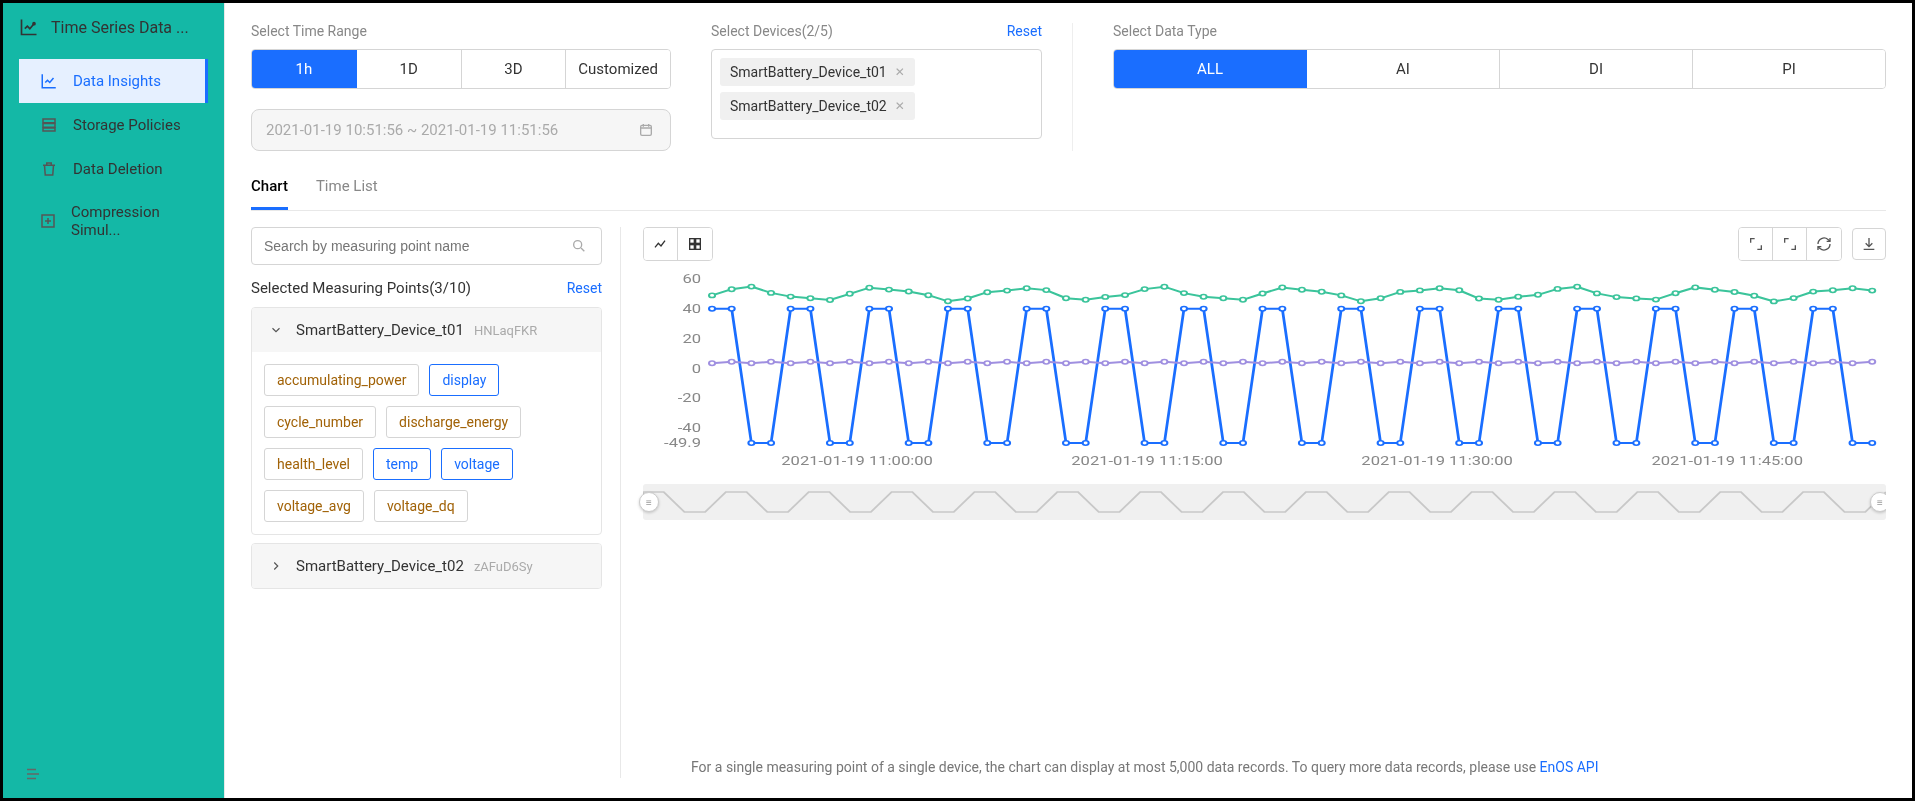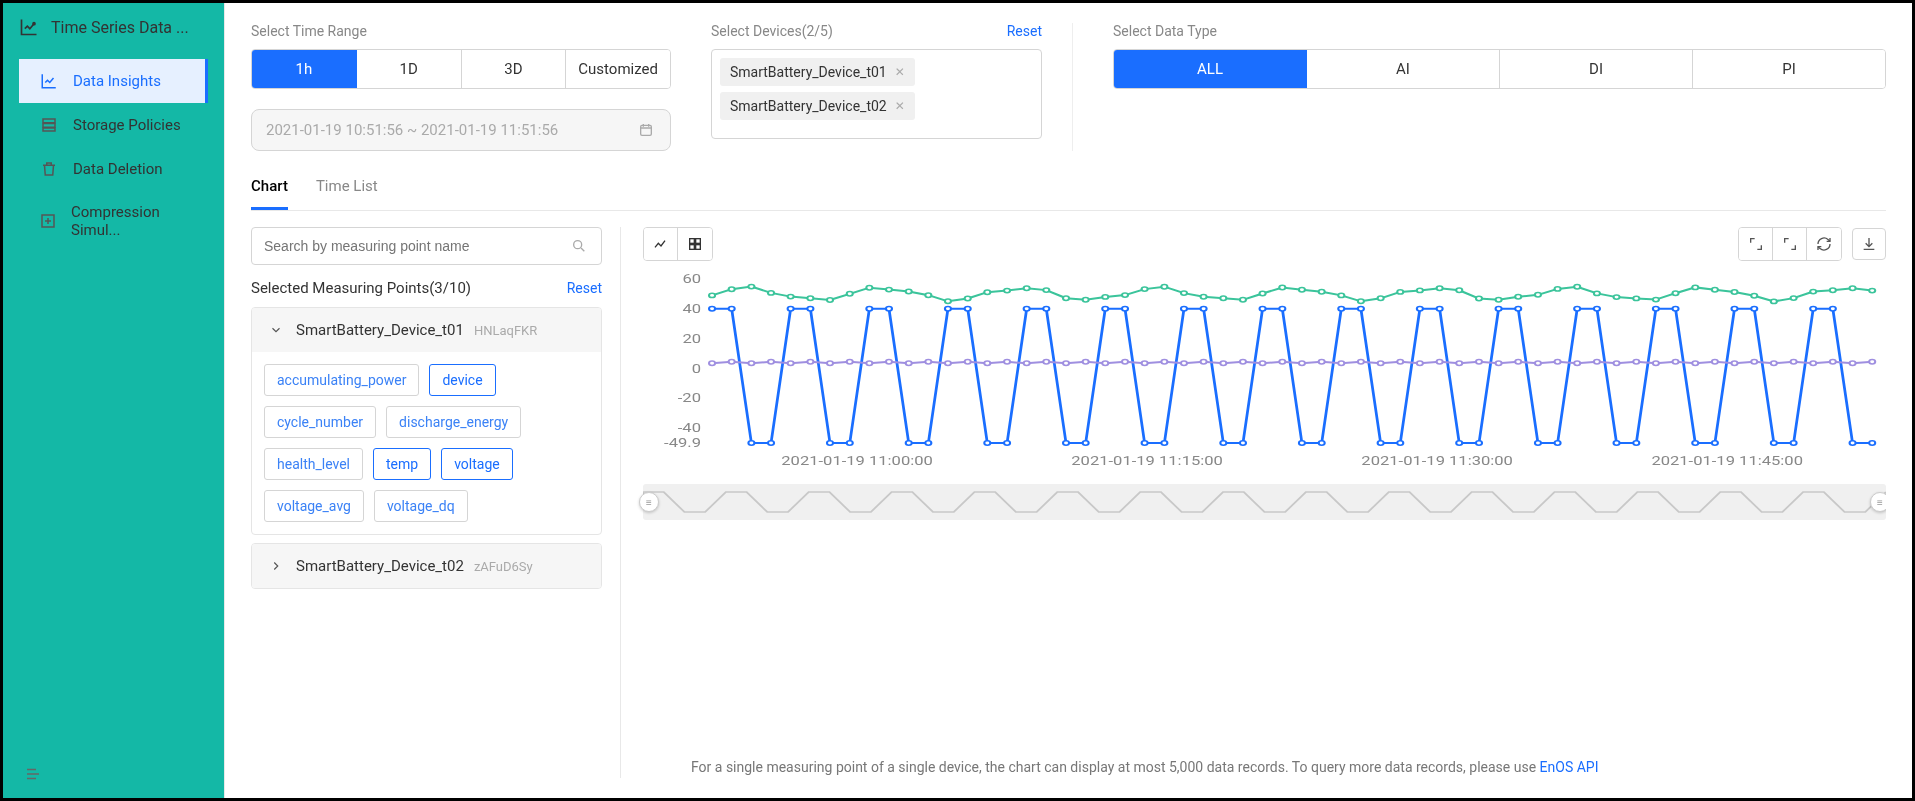--- a/index.html
+++ b/index.html
@@ -32,21 +32,21 @@
 .tab.active { color: #000; border-bottom: 3px solid #1a6eff; font-weight: 500; }
 .content { display: flex; gap: 22px; flex: 1; overflow: hidden; }
 .left-panel { width: 370px; display: flex; flex-direction: column; border-right: 1px solid #e8e8e8; padding-right: 18px; }
 .search-box { border: 1px solid #d5d5d5; border-radius: 4px; padding: 8px 12px; display: flex; align-items: center; gap: 8px; color: #aaa; margin-bottom: 14px; }
 .search-box input { border: none; outline: none; flex: 1; font-size: 14px; background: transparent; }
 .sel-header { display: flex; justify-content: space-between; align-items: center; margin-bottom: 10px; font-size: 15px; }
 .device-group { border: 1px solid #e5e5e5; border-radius: 4px; margin-bottom: 8px; overflow: hidden; }
 .device-head { display: flex; align-items: center; gap: 10px; padding: 12px 14px; background: #f6f6f6; cursor: pointer; font-size: 15px; }
 .device-head .sub { color: #aaa; font-size: 13px; }
 .tags { padding: 12px; display: flex; flex-wrap: wrap; gap: 10px; }
-.tag { border: 1px solid #d5d5d5; border-radius: 3px; padding: 7px 12px; cursor: pointer; font-size: 14px; color: #3b82f6; background: #fff; }
+.tag { border: 1px solid #d5d5d5; border-radius: 3px; padding: 7px 12px; cursor: pointer; font-size: 14px; color: #a16207; background: #fff; }
 .tag.sel { border-color: #1a6eff; color: #1a6eff; }
 .chart-area { flex: 1; display: flex; flex-direction: column; }
 .chart-toolbar { display: flex; justify-content: space-between; align-items: center; margin-bottom: 10px; }
 .tool-group { display: flex; gap: 0; border: 1px solid #d5d5d5; border-radius: 4px; overflow: hidden; }
 .tool-btn { width: 34px; height: 32px; display: flex; align-items: center; justify-content: center; cursor: pointer; border-right: 1px solid #d5d5d5; color: #666; background: #fff; }
 .tool-btn:last-child { border-right: none; }
 .tool-btn.solo { border: 1px solid #d5d5d5; border-radius: 4px; margin-left: 10px; }
 .right-tools { display: flex; align-items: center; }
 .chart-box { flex: 1; position: relative; }
 .chart-svg { width: 100%; height: 200px; }
@@ -195,21 +195,21 @@
               <span class="icon">
                 <svg viewBox="0 0 24 24" width="14" height="14" fill="none" stroke="#555" stroke-width="2">
                   <path d="M6 9l6 6 6-6"></path>
                 </svg>
               </span>
               <span>SmartBattery_Device_t01</span>
               <span class="sub">HNLaqFKR</span>
             </div>
             <div class="tags">
               <div class="tag">accumulating_power</div>
-              <div class="tag sel">device</div>
+              <div class="tag sel">display</div>
               <div class="tag">cycle_number</div>
               <div class="tag">discharge_energy</div>
               <div class="tag">health_level</div>
               <div class="tag sel">temp</div>
               <div class="tag sel">voltage</div>
               <div class="tag">voltage_avg</div>
               <div class="tag">voltage_dq</div>
             </div>
           </div>
           <div class="device-group">

